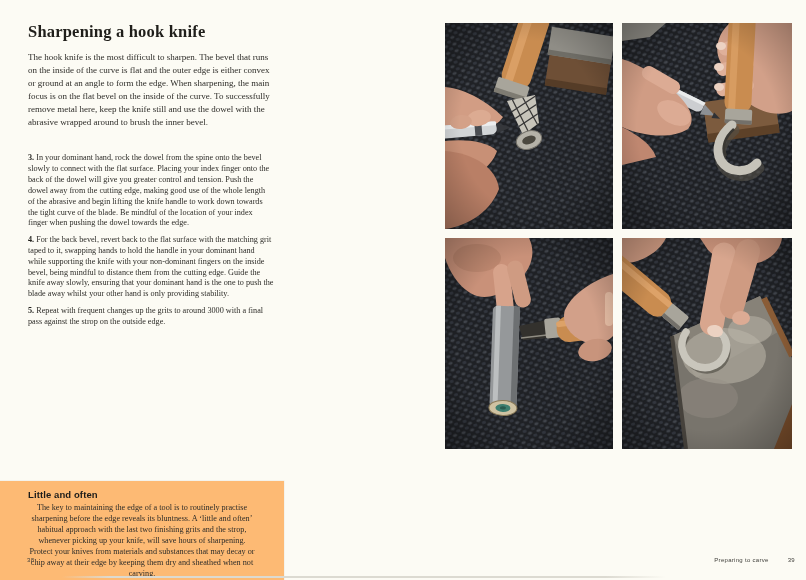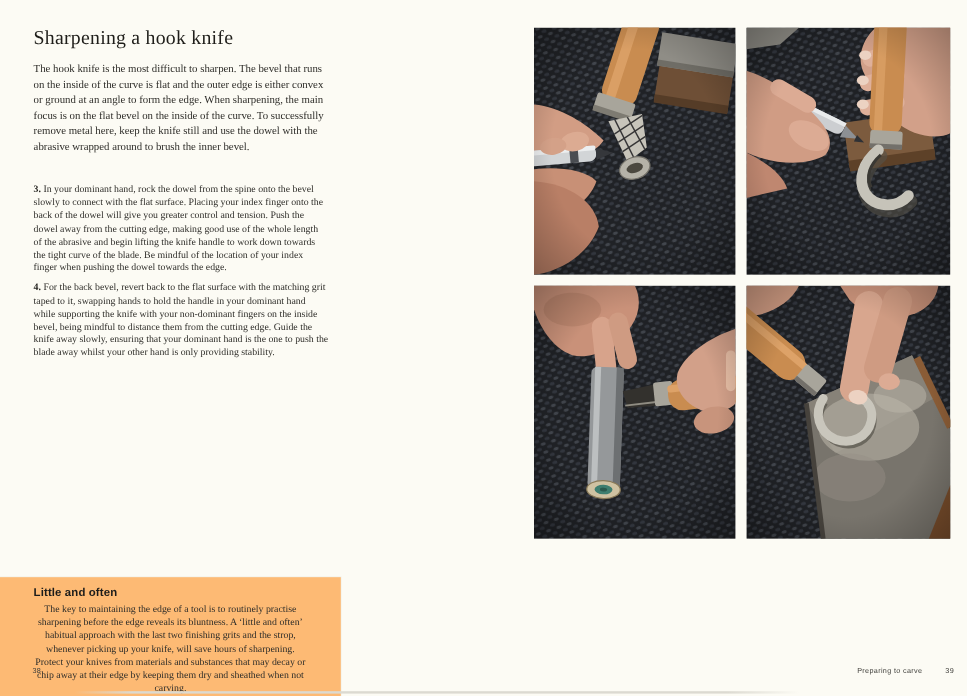--- a/index.html
+++ b/index.html
@@ -6,21 +6,21 @@
   body{
     width:806px;height:580px;position:relative;overflow:hidden;
     background:#fcfbf4;color:#2b2a26;
     font-family:"Liberation Serif","DejaVu Serif",serif;
     -webkit-font-smoothing:antialiased;
   }
   .abs{position:absolute;}
   
   .page-title{
     left:28px;top:22px;width:320px;
-    font-size:16.5px;font-weight:400;letter-spacing:.2px;color:#1f1e1a;
+    font-size:16.5px;font-weight:700;letter-spacing:.2px;color:#1f1e1a;
   }
   .intro{
     left:28px;top:51px;width:243px;
     font-size:9px;line-height:13px;color:#2e2d29;
   }
   .steps{
     left:28px;top:153px;width:246px;
     font-size:8.2px;line-height:10.9px;color:#2e2d29;
   }
   .steps p{margin:0 0 5.5px 0;}
@@ -62,20 +62,21 @@
 </head>
 <body>
 
 <div class="abs page-title">Sharpening a hook knife</div>
 
 <div class="abs intro">The hook knife is the most difficult to sharpen. The bevel that runs on the inside of the curve is flat and the outer edge is either convex or ground at an angle to form the edge. When sharpening, the main focus is on the flat bevel on the inside of the curve. To successfully remove metal here, keep the knife still and use the dowel with the abrasive wrapped around to brush the inner bevel.</div>
 
 <div class="abs steps">
   <p><strong>3.</strong> <span>In your dominant hand, rock the dowel from the spine onto the bevel slowly to connect with the flat surface. Placing your index finger onto the back of the dowel will give you greater control and tension. Push the dowel away from the cutting edge, making good use of the whole length of the abrasive and begin lifting the knife handle to work down towards the tight curve of the blade. Be mindful of the location of your index finger when pushing the dowel towards the edge.</span></p>
   <p><strong>4.</strong> <span>For the back bevel, revert back to the flat surface with the matching grit taped to it, swapping hands to hold the handle in your dominant hand while supporting the knife with your non-dominant fingers on the inside bevel, being mindful to distance them from the cutting edge. Guide the knife away slowly, ensuring that your dominant hand is the one to push the blade away whilst your other hand is only providing stability.</span></p>
+  <p><strong>5.</strong> <span>Repeat with frequent changes up the grits to around 3000 with a final pass against the strop on the outside edge.</span></p>
 </div>
 
 <div class="abs sidebar-box">
   <div class="sidebar-heading">Little and often</div>
   <div class="sidebar-body">The key to maintaining the edge of a tool is to routinely practise sharpening before the edge reveals its bluntness. A ‘little and often’ habitual approach with the last two finishing grits and the strop, whenever picking up your knife, will save hours of sharpening. Protect your knives from materials and substances that may decay or chip away at their edge by keeping them dry and sheathed when not carving.</div>
 </div>
 
 <div class="abs folio folio-left">38</div>
 
 <div class="abs folio folio-right">

